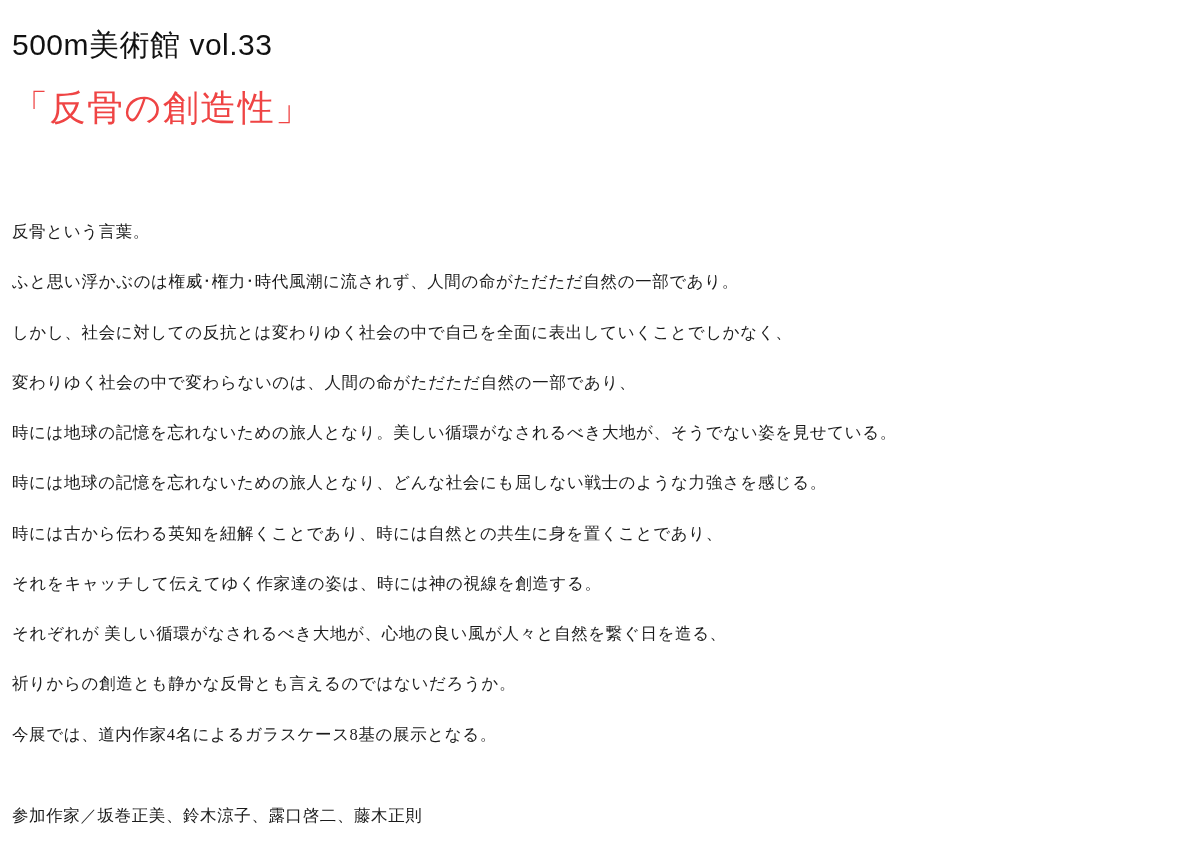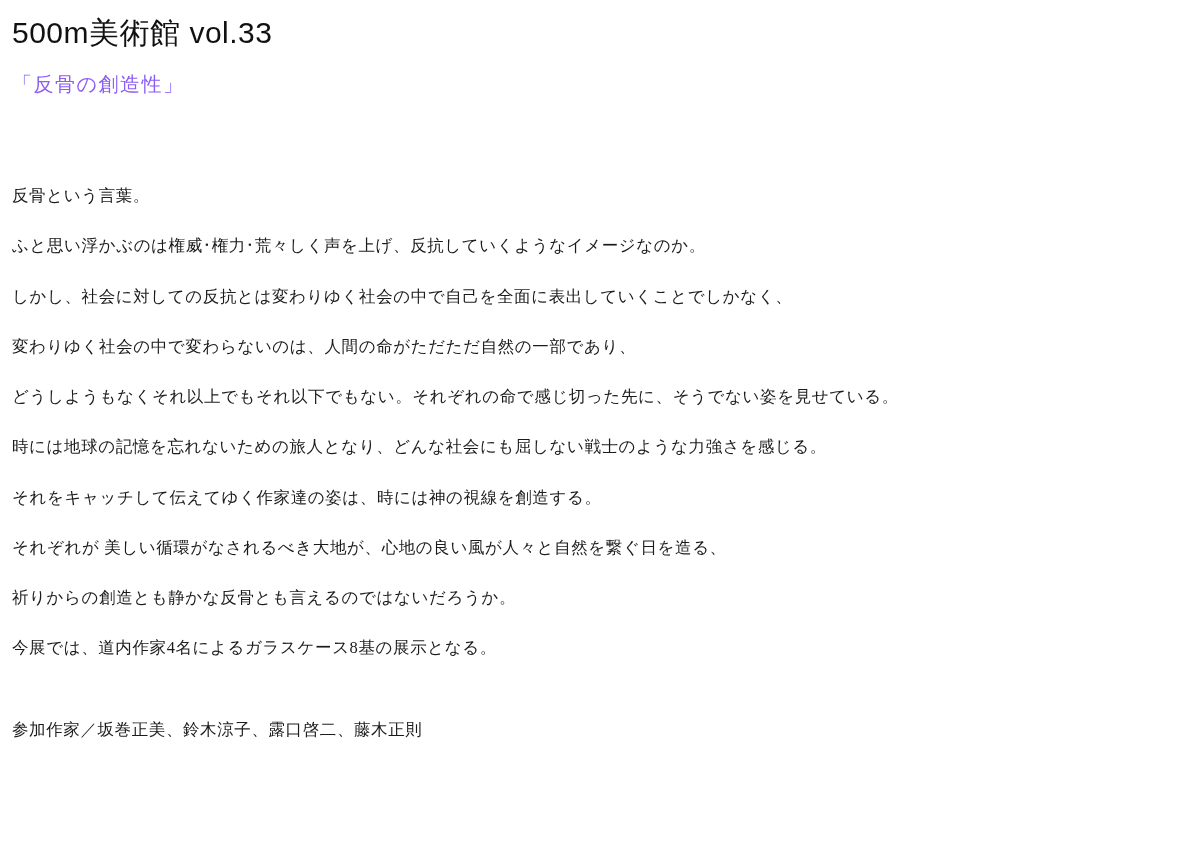--- a/index.html
+++ b/index.html
@@ -13,40 +13,41 @@
     font-family: "Liberation Sans", "DejaVu Sans", sans-serif;
     color: #1b1b1b;
     overflow: hidden;
   }
   .page {
     position: relative;
     width: 1200px;
     height: 709px;
     box-sizing: border-box;
     padding: 10px 12px 0 12px;
+    margin-top: 12px;
   }
   .title-block {
     margin: 0;
     padding: 0;
   }
   .title-main {
     font-size: 30px;
     font-weight: 400;
     line-height: 1.5;
     letter-spacing: 0.5px;
     color: #111111;
     margin: 0 0 14px 0;
     white-space: pre;
   }
   .title-sub {
-    font-size: 20px;
+    font-size: 36px;
     font-weight: 400;
     line-height: 1.5;
     letter-spacing: 1.5px;
-    color: #8b5cf6;
+    color: #ef4444;
     margin: 0;
     white-space: pre;
   }
   .body-block {
     margin-top: 86px;
     font-family: Liberation Serif, serif;
   }
   .para {
     font-size: 16.5px;
     line-height: 1.35;
@@ -75,25 +76,26 @@
 
 <div class="page">
 
   <div class="title-block">
     <h1 class="title-main">500m美術館 vol.33</h1>
     <h2 class="title-sub">「反骨の創造性」</h2>
   </div>
 
   <div class="body-block">
     <p class="para">反骨という言葉。</p>
-    <p class="para">ふと思い浮かぶのは権威･権力･荒々しく声を上げ、反抗していくようなイメージなのか。</p>
+    <p class="para">ふと思い浮かぶのは権威･権力･時代風潮に流されず、人間の命がただただ自然の一部であり。</p>
     <p class="para">しかし、社会に対しての反抗とは変わりゆく社会の中で自己を全面に表出していくことでしかなく、</p>
     <p class="para">変わりゆく社会の中で変わらないのは、人間の命がただただ自然の一部であり、</p>
-    <p class="para">どうしようもなくそれ以上でもそれ以下でもない。それぞれの命で感じ切った先に、そうでない姿を見せている。</p>
+    <p class="para">時には地球の記憶を忘れないための旅人となり。美しい循環がなされるべき大地が、そうでない姿を見せている。</p>
     <p class="para">時には地球の記憶を忘れないための旅人となり、どんな社会にも屈しない戦士のような力強さを感じる。</p>
+    <p class="para">時には古から伝わる英知を紐解くことであり、時には自然との共生に身を置くことであり、</p>
     <p class="para">それをキャッチして伝えてゆく作家達の姿は、時には神の視線を創造する。</p>
     <p class="para">それぞれが 美しい循環がなされるべき大地が、心地の良い風が人々と自然を繋ぐ日を造る、</p>
     <p class="para">祈りからの創造とも静かな反骨とも言えるのではないだろうか。</p>
     <p class="para">今展では、道内作家4名によるガラスケース8基の展示となる。</p>
   </div>
 
   <div class="credits">
     <p class="credit-line">参加作家／坂巻正美、鈴木涼子、露口啓二、藤木正則</p>
   </div>
 

